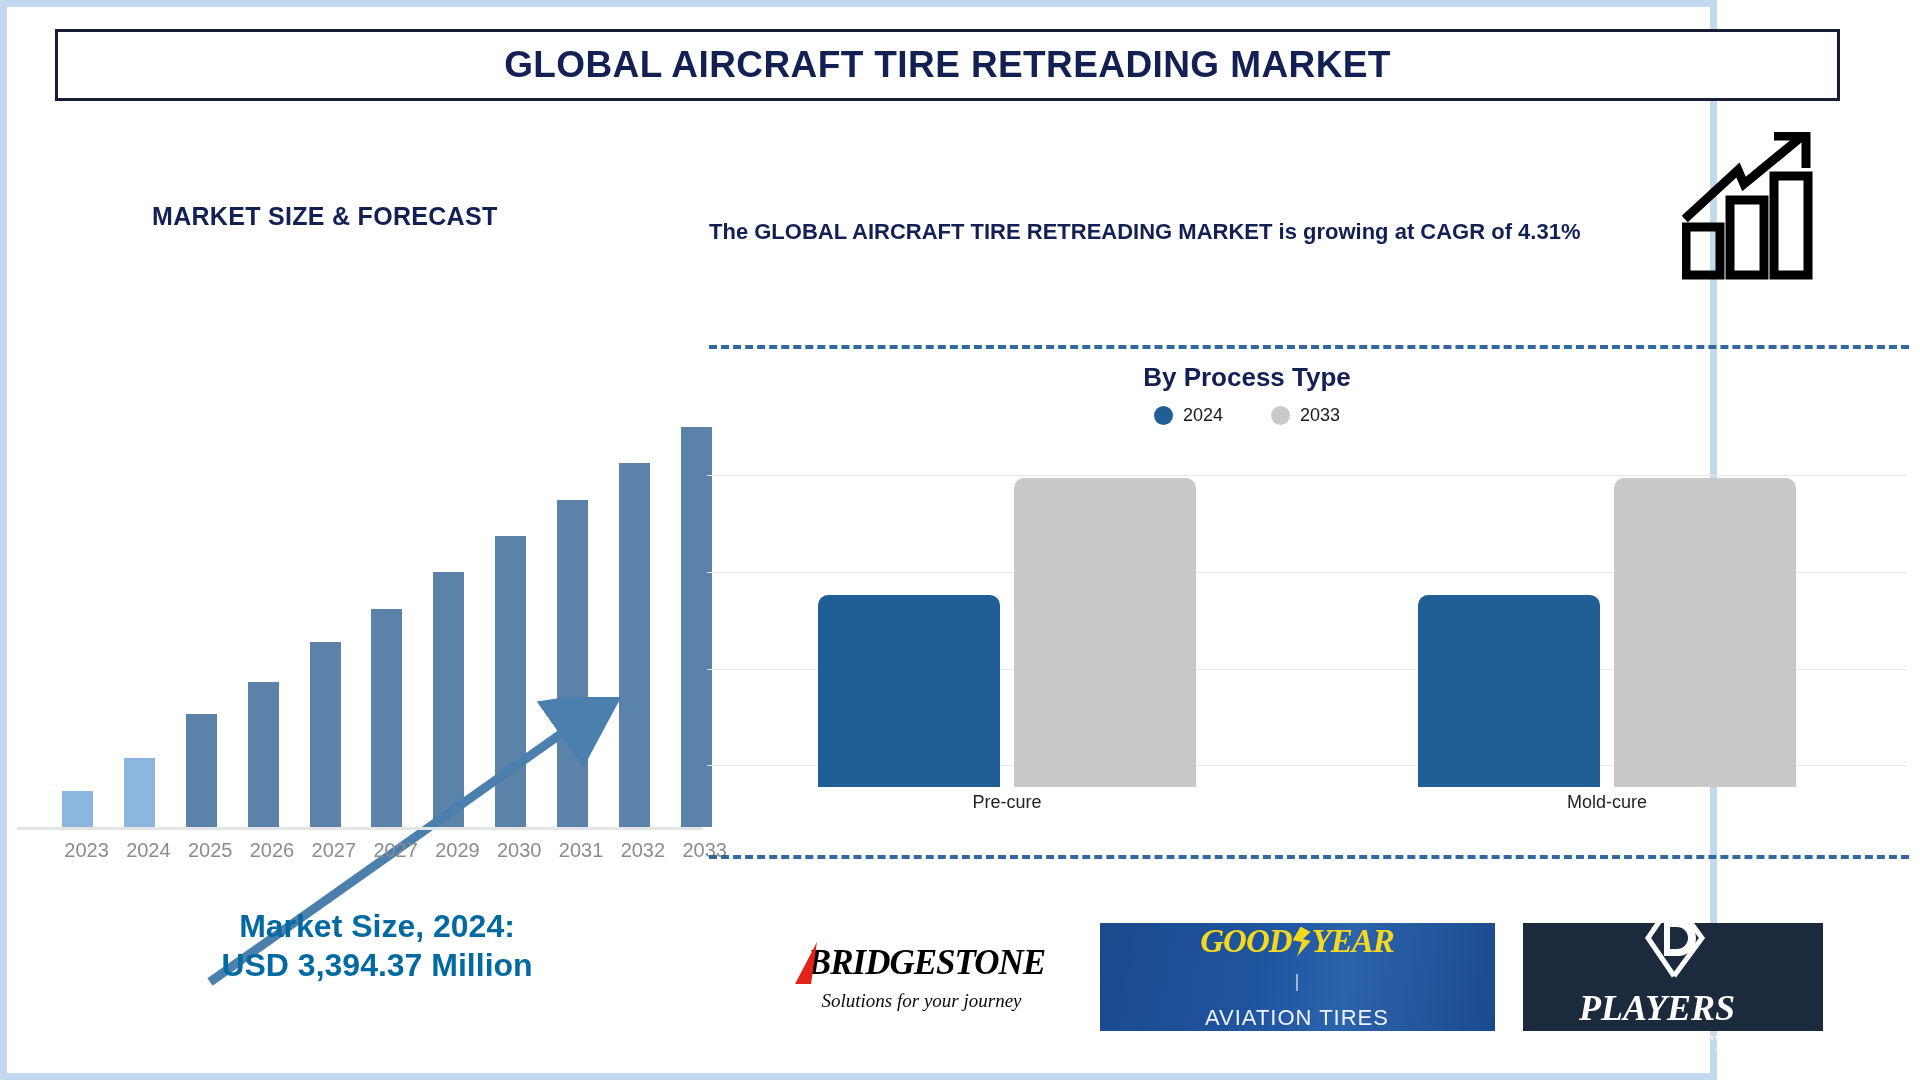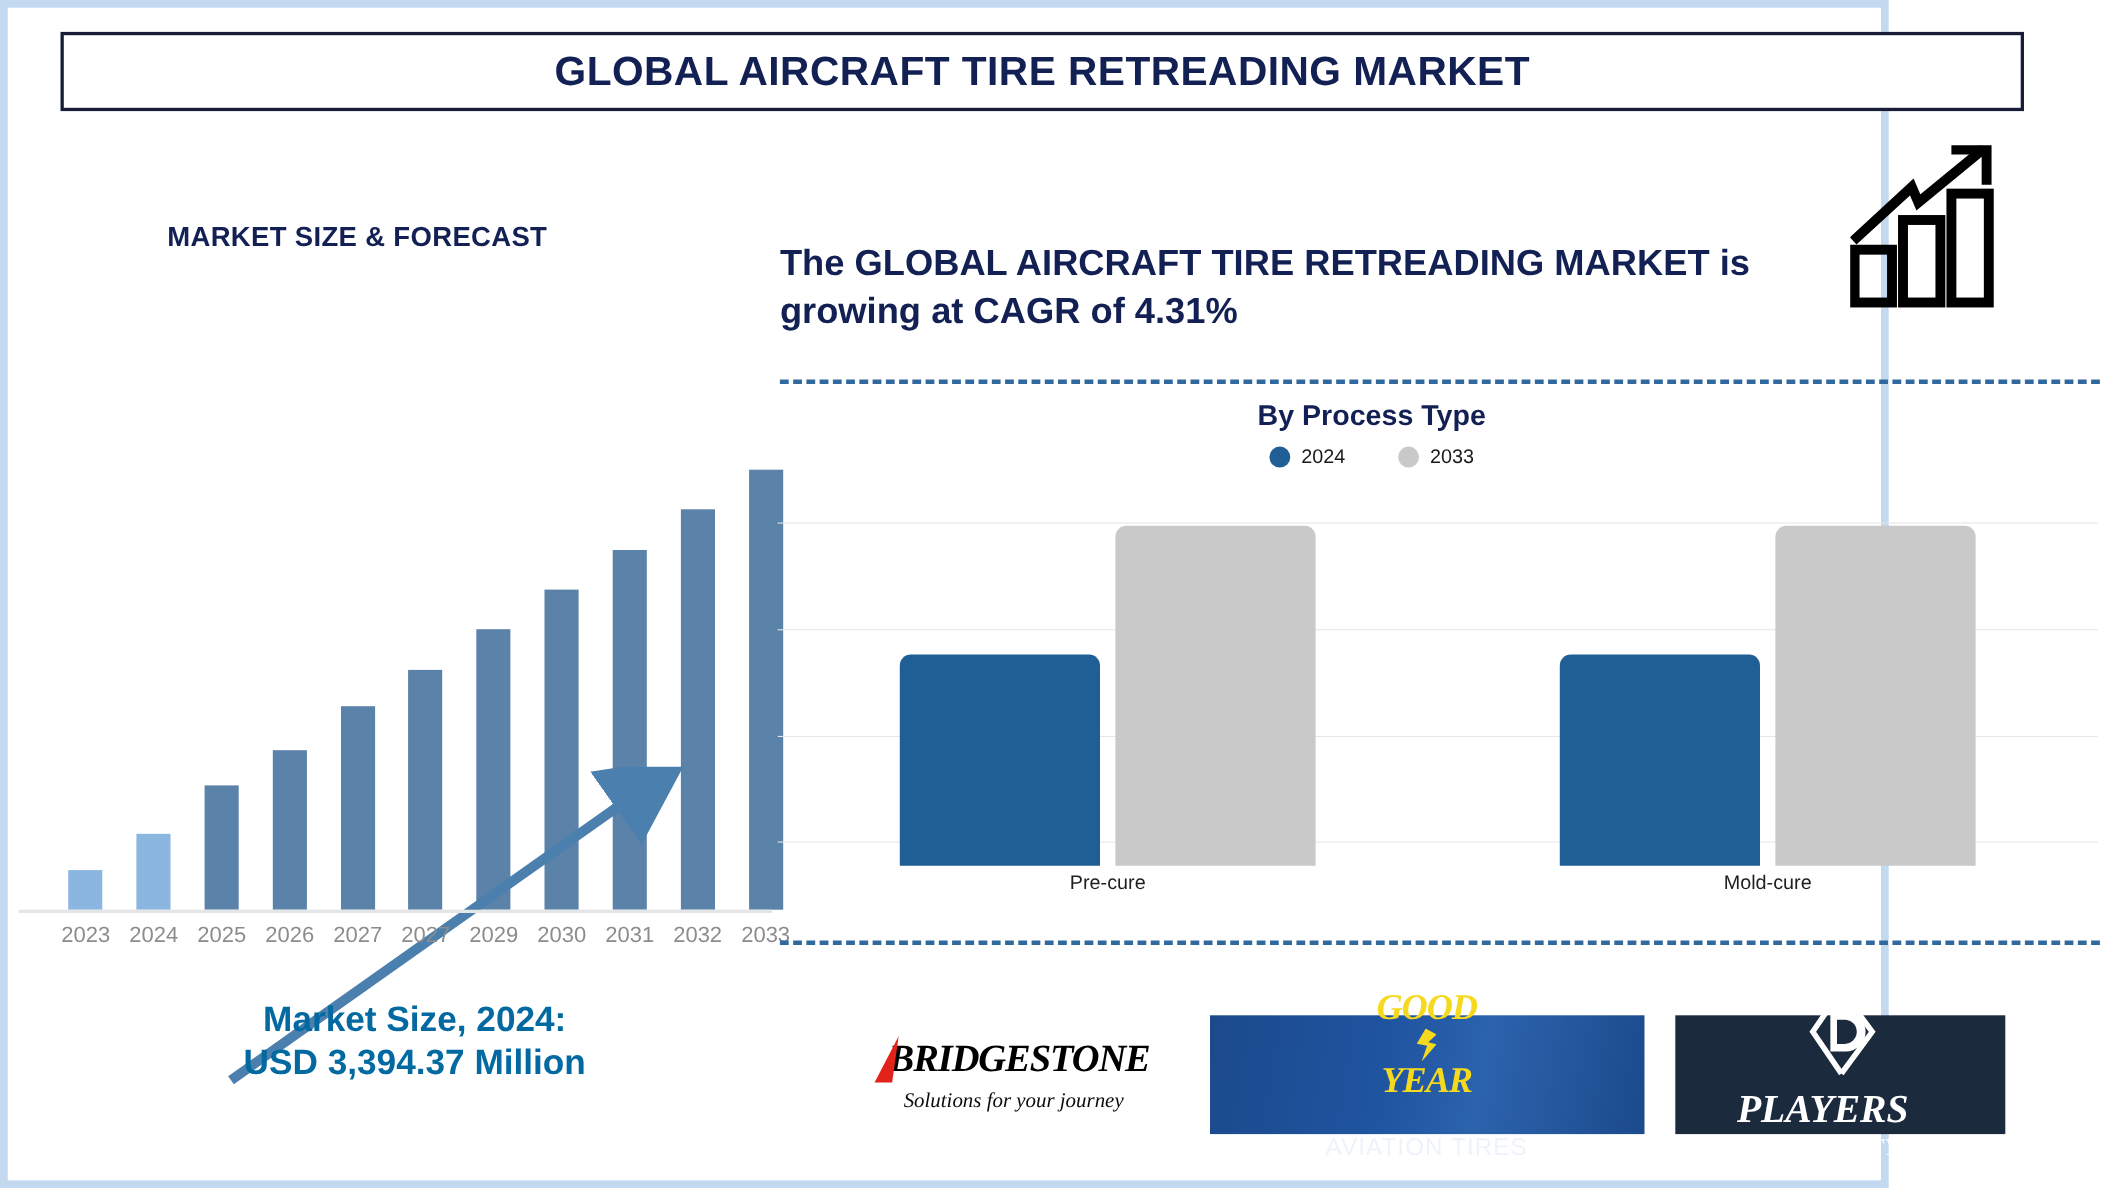--- a/index.html
+++ b/index.html
@@ -92,21 +92,21 @@
     background: #e3e5e6;
   }
   .left-years {
     position: absolute;
     left: 30px; top: 722px;
     width: 680px;
     display: flex;
   }
   .left-years span {
     flex: 1 1 0;
-    text-align: center;
+    text-align: right;
     font-size: 20px;
     color: #8c8c8c;
     font-family: "Liberation Sans", sans-serif;
   }
   .arrow-svg {
     position: absolute;
     left: 30px; top: 290px;
     pointer-events: none;
   }
   .market-size-block {
@@ -123,21 +123,21 @@
   
   .right-panel {
     position: absolute;
     left: 700px; top: 110px;
     width: 1210px; height: 950px;
   }
   .headline {
     position: absolute;
     left: 2px; top: 100px;
     width: 900px;
-    font-size: 33px;
+    font-size: 22px;
     font-weight: bold;
     color: #132053;
     line-height: 1.32;
   }
   .growth-icon {
     position: absolute;
     left: 975px; top: 15px;
   }
   .dash-line {
     position: absolute;
@@ -260,21 +260,21 @@
   
   .logo-goodyear {
     width: 395px; height: 108px;
     background: linear-gradient(100deg, #1b4a8c 0%, #1f54a0 40%, #2c63ad 62%, #1b4a8c 100%);
     display: flex; align-items: center; justify-content: center; gap: 14px;
   }
   .gy-word {
     font-size: 33px; font-weight: bold; color: #f5d91e;
     font-style: italic; letter-spacing: -1px;
     font-family: "Liberation Serif", serif;
-    display: flex; align-items: center; flex-direction: column;
+    display: flex; align-items: center;
   }
   .gy-foot {
     display: inline-block;
     width: 18px; height: 30px;
     background: #f5d91e;
     clip-path: polygon(45% 0%, 100% 18%, 58% 42%, 100% 48%, 25% 100%, 52% 52%, 0% 46%);
     margin: 0 1px;
   }
   .gy-divider { width: 2px; height: 38px; background: #9fb6d6; }
   .gy-sub {

